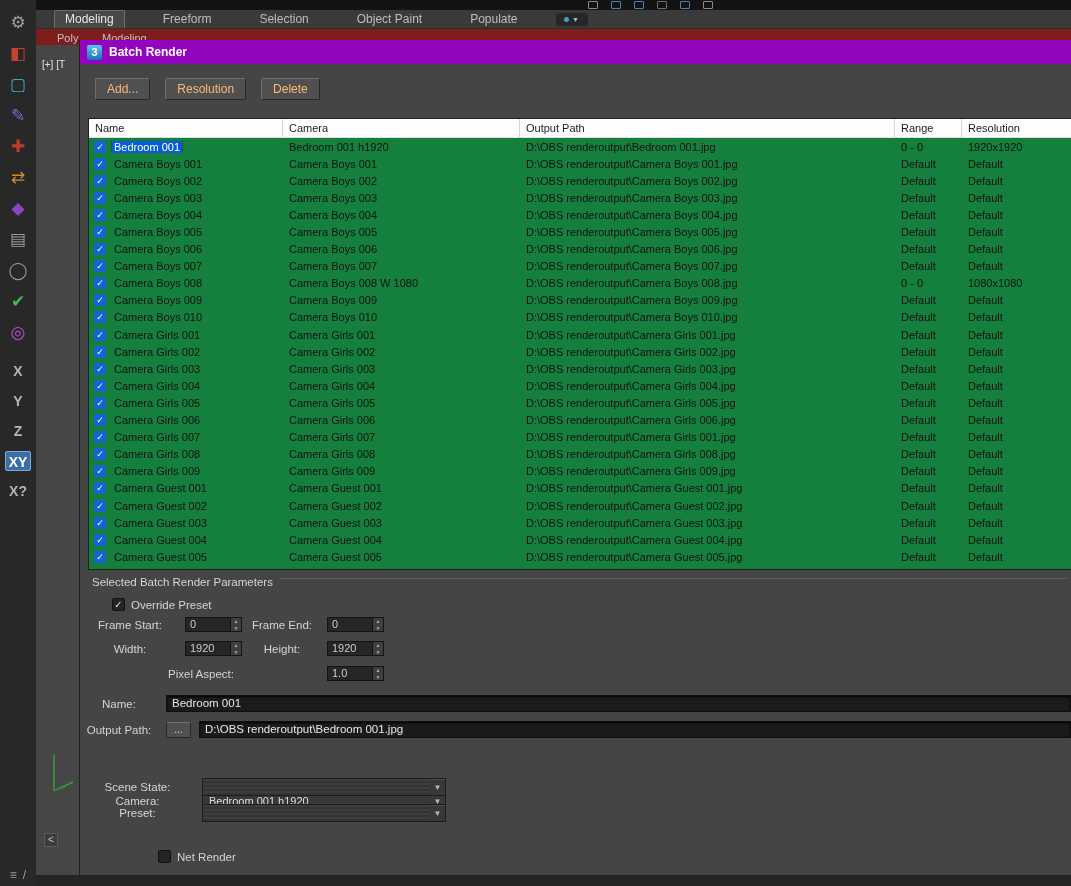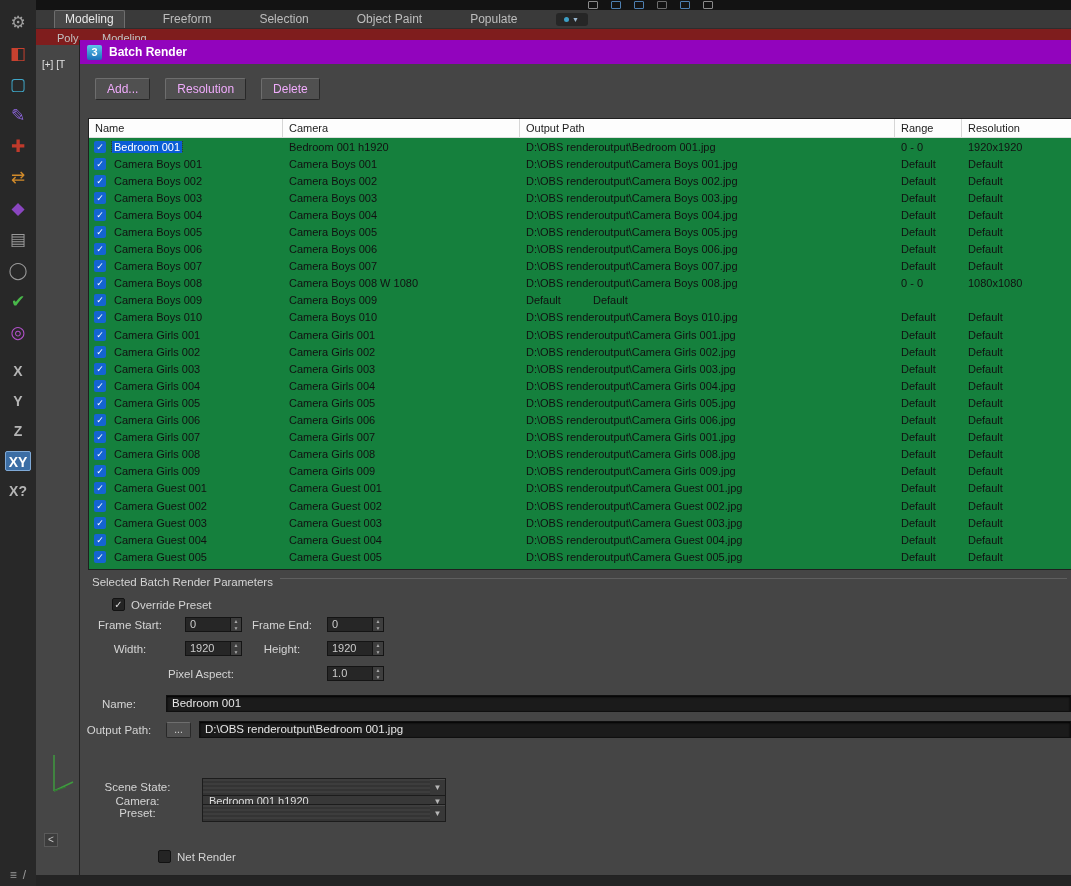--- a/index.html
+++ b/index.html
@@ -49,21 +49,21 @@
   .dialog { position:absolute; left:80px; top:40px; width:991px; height:835px; background:#454545;
             box-shadow:-1px 0 0 #222, 0 1px 0 #222; z-index:5; }
   .title-bar { position:absolute; left:0; top:0; right:0; height:24px;
                background:var(--title-bar, #9204bd); display:flex; align-items:center; padding-left:7px; gap:7px; }
   .app-icon { width:15px; height:15px; border-radius:2px; background:linear-gradient(#5ec4ea,#1a6fba);
               color:#fff; font-size:11px; font-weight:bold; line-height:15px; text-align:center; }
   .title-text { color:#ffffff; font-size:12px; font-weight:600; }
 
   .btn-row { position:absolute; left:15px; top:38px; display:flex; gap:15px; }
   .dlg-btn { background:#505050; border:1px solid #282828; border-top-color:#6e6e6e; border-left-color:#6e6e6e;
-             border-radius:2px; color:#f0abfc; font-size:12px; padding:3px 11px; cursor:default; }
+             border-radius:2px; color:#fdba74; font-size:12px; padding:3px 11px; cursor:default; }
 
   
   .table-wrap { position:absolute; left:8px; top:78px; width:983px; height:452px; background:#15803d;
                 border:1px solid #1f1f1f; border-right:none; overflow:hidden; font-size:11px; color:#111; }
   .thead { display:flex; height:19px; align-items:center; background:#fdfdfd; border-bottom:1px solid #dedede; color:#1c1c1c; }
   .th { padding-left:6px; border-right:1px solid #d6d6d6; height:100%; display:flex; align-items:center; }
   .c-name { width:194px; } .c-cam { width:237px; } .c-out { width:375px; } .c-range { width:67px; } .c-res { flex:1; border-right:none; }
   .trow { display:flex; height:17.1px; align-items:center; }
   .trow .cell { overflow:hidden; white-space:nowrap; padding-left:6px; }
   .trow .c-name { display:flex; align-items:center; padding-left:0; }
@@ -285,20 +285,21 @@
             <div class="cell c-out">D:\OBS renderoutput\Camera Boys 008.jpg</div>
             <div class="cell c-range">0 - 0</div>
             <div class="cell c-res">1080x1080</div>
           </div>
           <div class="trow">
             <div class="cell c-name">
               <span class="cb-blue">✓</span>
               <span class="nm">Camera Boys 009</span>
             </div>
             <div class="cell c-cam">Camera Boys 009</div>
+            <div class="cell c-out">D:\OBS renderoutput\Camera Boys 009.jpg</div>
             <div class="cell c-range">Default</div>
             <div class="cell c-res">Default</div>
           </div>
           <div class="trow">
             <div class="cell c-name">
               <span class="cb-blue">✓</span>
               <span class="nm">Camera Boys 010</span>
             </div>
             <div class="cell c-cam">Camera Boys 010</div>
             <div class="cell c-out">D:\OBS renderoutput\Camera Boys 010.jpg</div>

